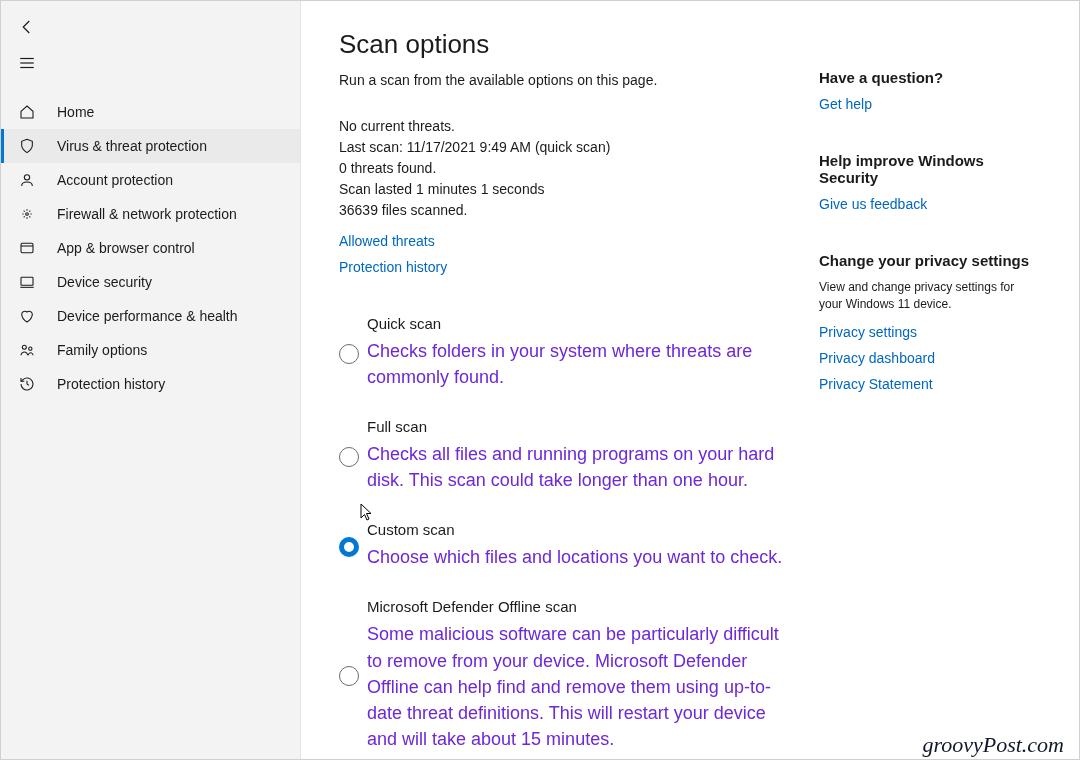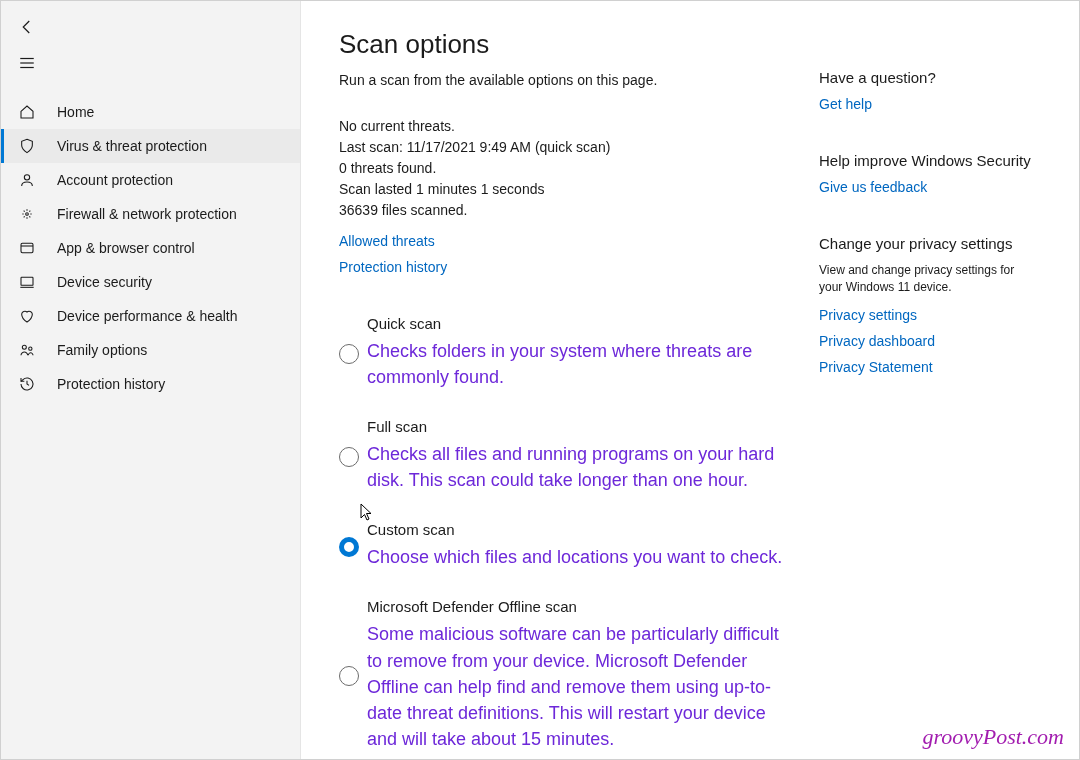--- a/index.html
+++ b/index.html
@@ -63,28 +63,28 @@
   .opt.selected .radio {
     border: 5px solid #0078d4;
   }
   .opt .texts { flex:1; }
   .opt .olabel { font-size:15px; color:#1b1b1b; margin-bottom:6px; }
   .opt .odesc { font-size:18px; color:#6d28d9; line-height:1.45; }
   .scan-btn {
     background:#eab308; border:none; padding:8px 20px;
     font-size:14px; color:#1b1b1b; cursor:pointer; margin-top: 8px;
   }
-  .rightcol h3 { font-size:15px; font-weight:400; margin-bottom:10px; }
+  .rightcol h3 { font-size:15px; font-weight:700; margin-bottom:10px; }
   .rightcol p.rtext { font-size:12px; color:#1b1b1b; line-height:1.45; margin-bottom:10px; }
   .rightcol a.rlink { color:#0067c0; font-size:14px; display:block; margin-bottom:10px; cursor:pointer; }
   .rightcol .section { margin-bottom: 40px; }
   .watermark {
-    position:absolute; right:16px; bottom:10px;
+    position:absolute; right:16px; bottom:2px;
     font-family: Georgia, serif; font-style: italic;
-    color:#a21caf; font-size:22px; pointer-events:none;
+    color:#0f172a; font-size:22px; pointer-events:none;
   }
   .cursor {
     position:absolute; left:360px; top:503px;
     font-size:14px; color:#000; pointer-events:none;
   }
 </style>
 </head>
 <body>
 
 <div class="app">

